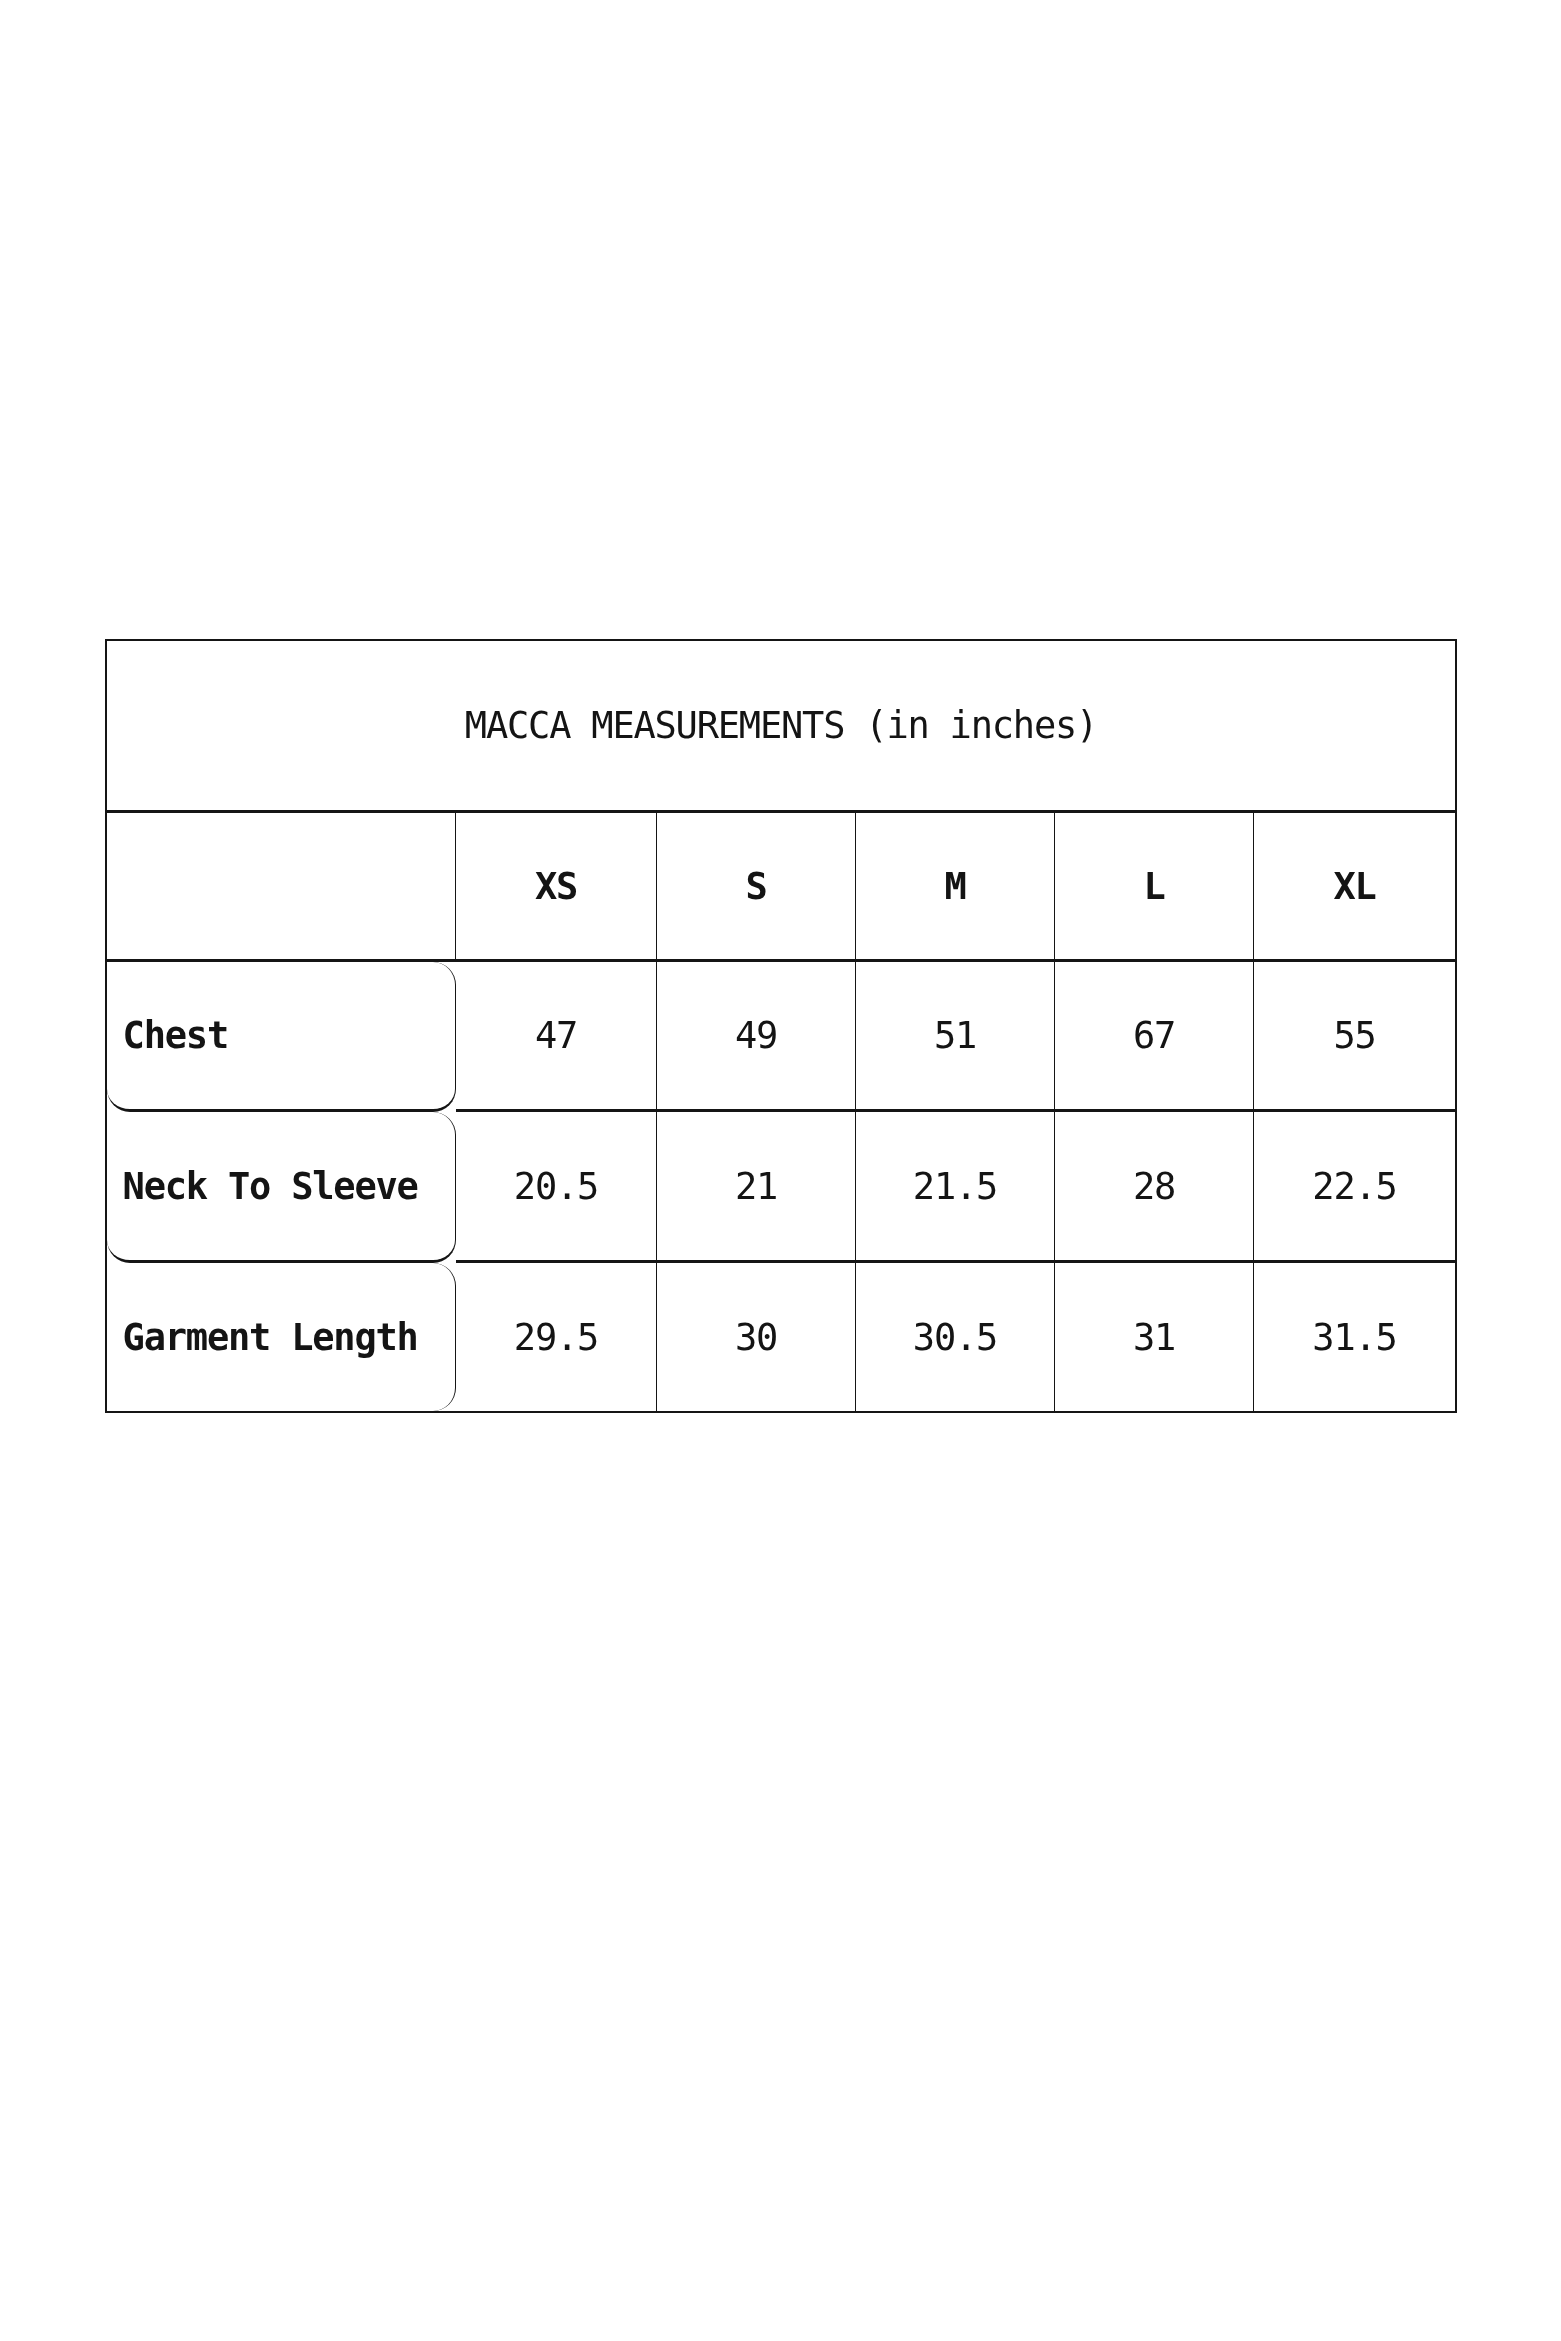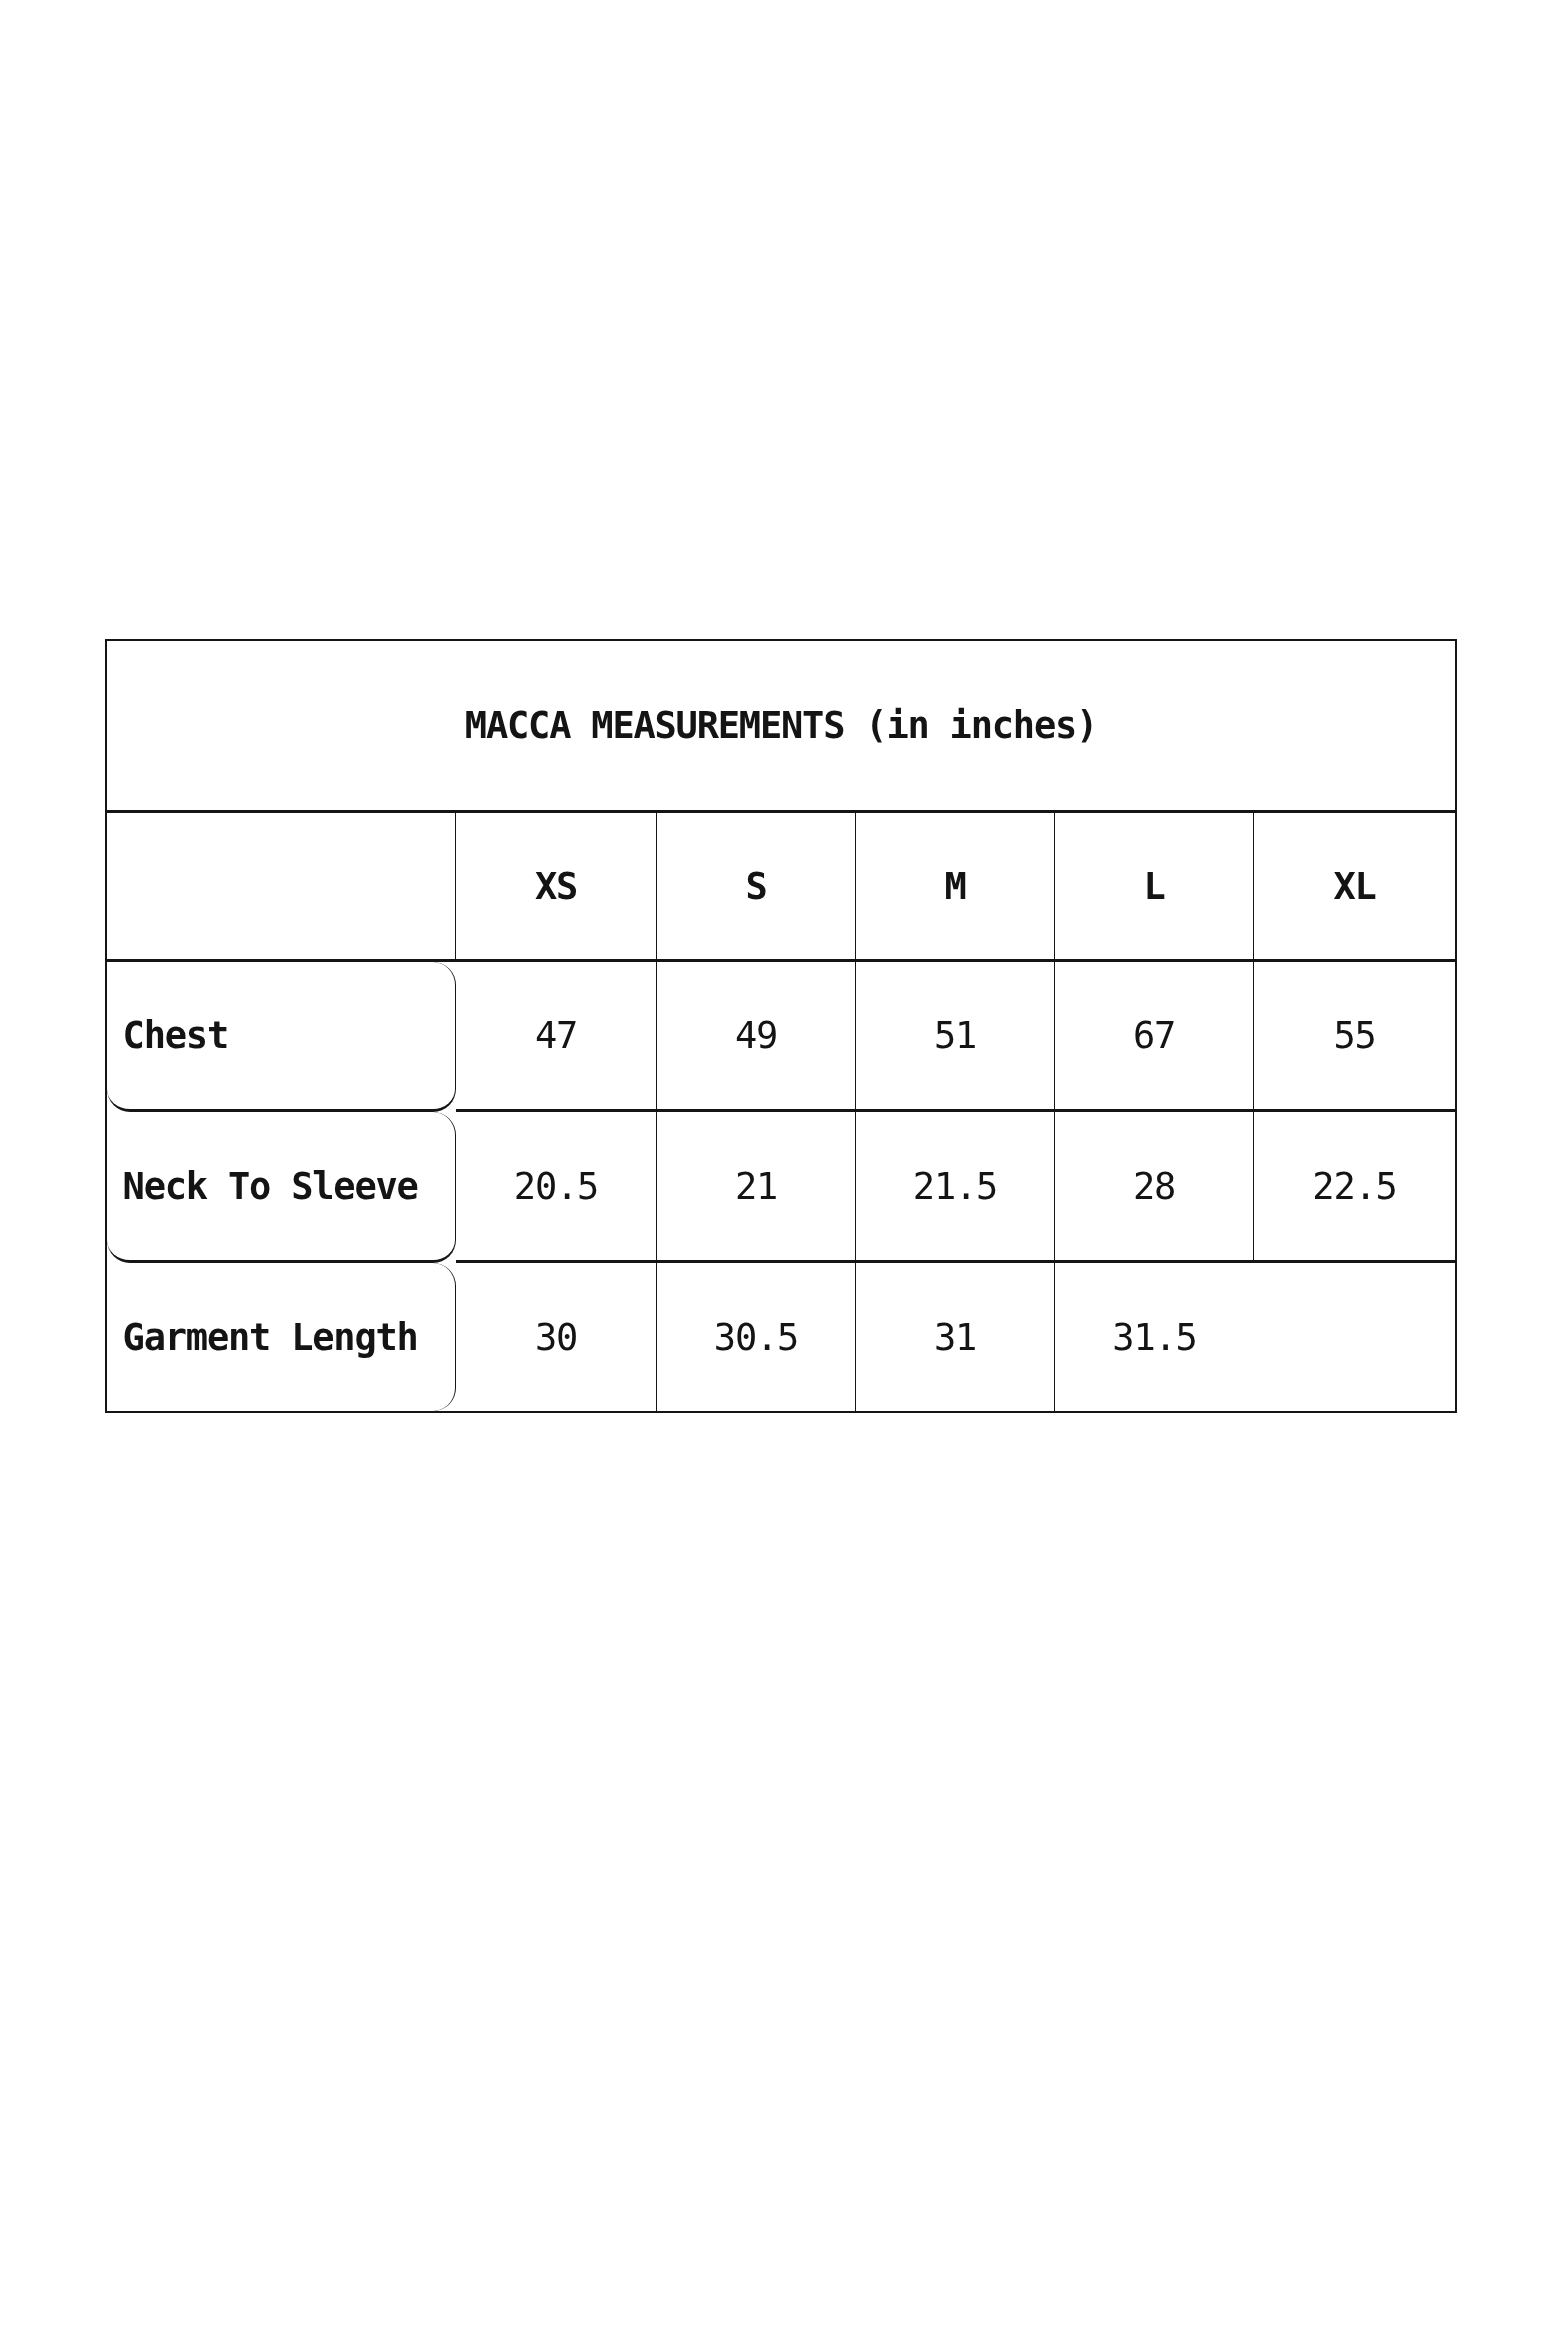--- a/index.html
+++ b/index.html
@@ -27,21 +27,21 @@
   .title-row {
     height: 172px;
     box-sizing: border-box;
     border-bottom: 3.1px solid #151515;
     display: flex;
     align-items: center;
     justify-content: center;
   }
   .title-text {
     font-size: 37px;
-    font-weight: bold;
+    font-weight: normal;
     letter-spacing: -1.2px;
     white-space: pre;
   }
   .grid {
     display: grid;
     grid-template-columns: 349px 201px 199px 199px 199px 201px;
     grid-template-rows: 149px 150px 151px 148px;
     width: 100%;
     box-sizing: border-box;
   }
@@ -103,20 +103,21 @@
       <div class="cell value last-col">55</div>
 
       <div class="cell row-label">Neck To Sleeve</div>
       <div class="cell value">20.5</div>
       <div class="cell value">21</div>
       <div class="cell value">21.5</div>
       <div class="cell value">28</div>
       <div class="cell value last-col">22.5</div>
 
       <div class="cell row-label last-row">Garment Length</div>
+      <div class="cell value last-row">29.5</div>
       <div class="cell value last-row">30</div>
       <div class="cell value last-row">30.5</div>
       <div class="cell value last-row">31</div>
       <div class="cell value last-row last-col">31.5</div>
 
     </div>
   </div>
 </div>
 
 

